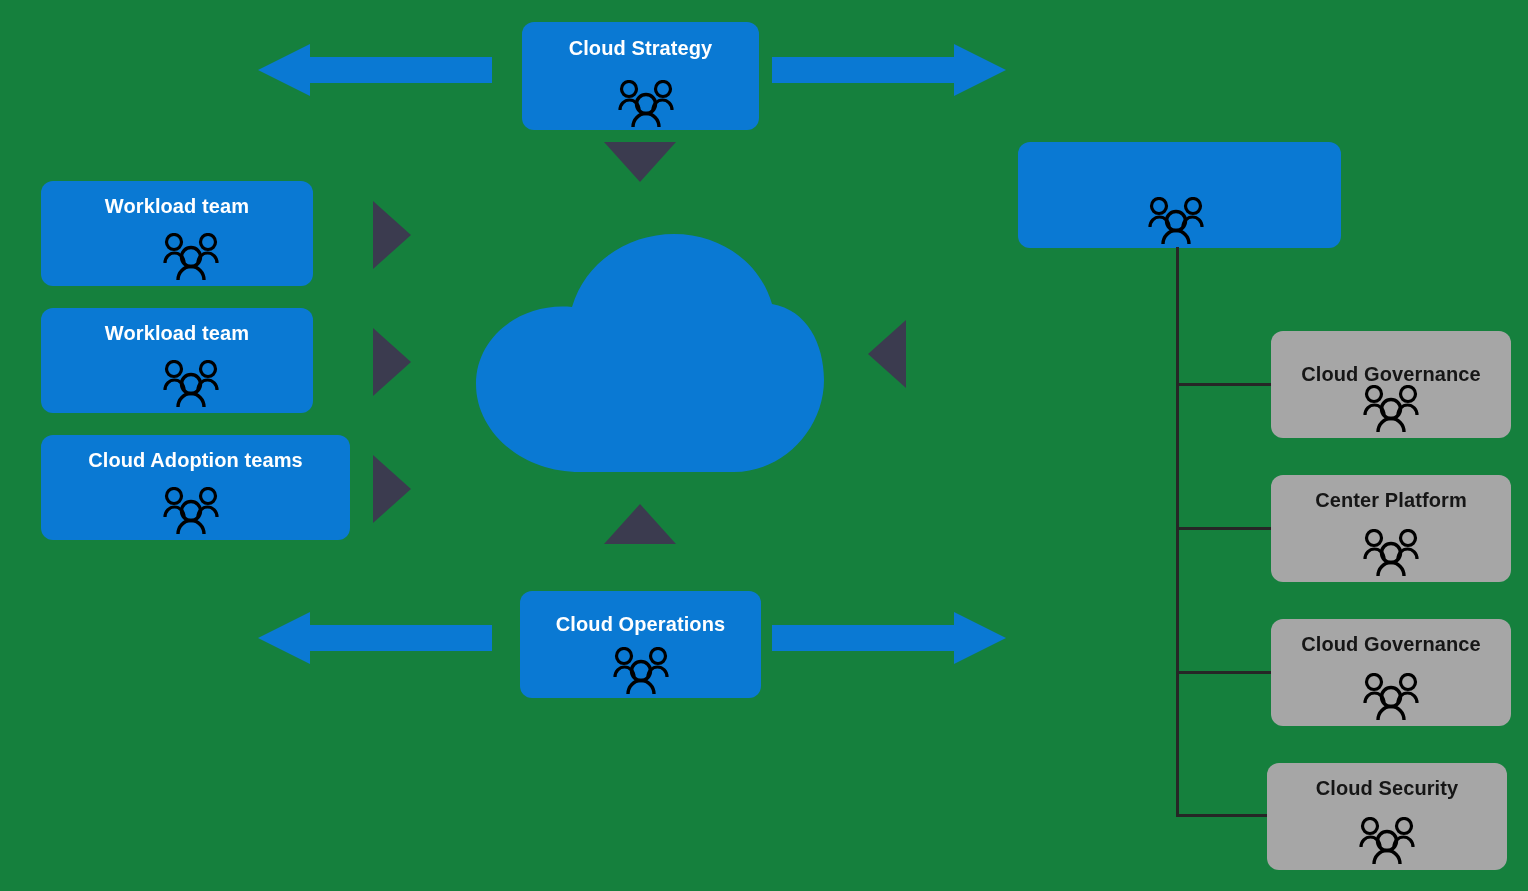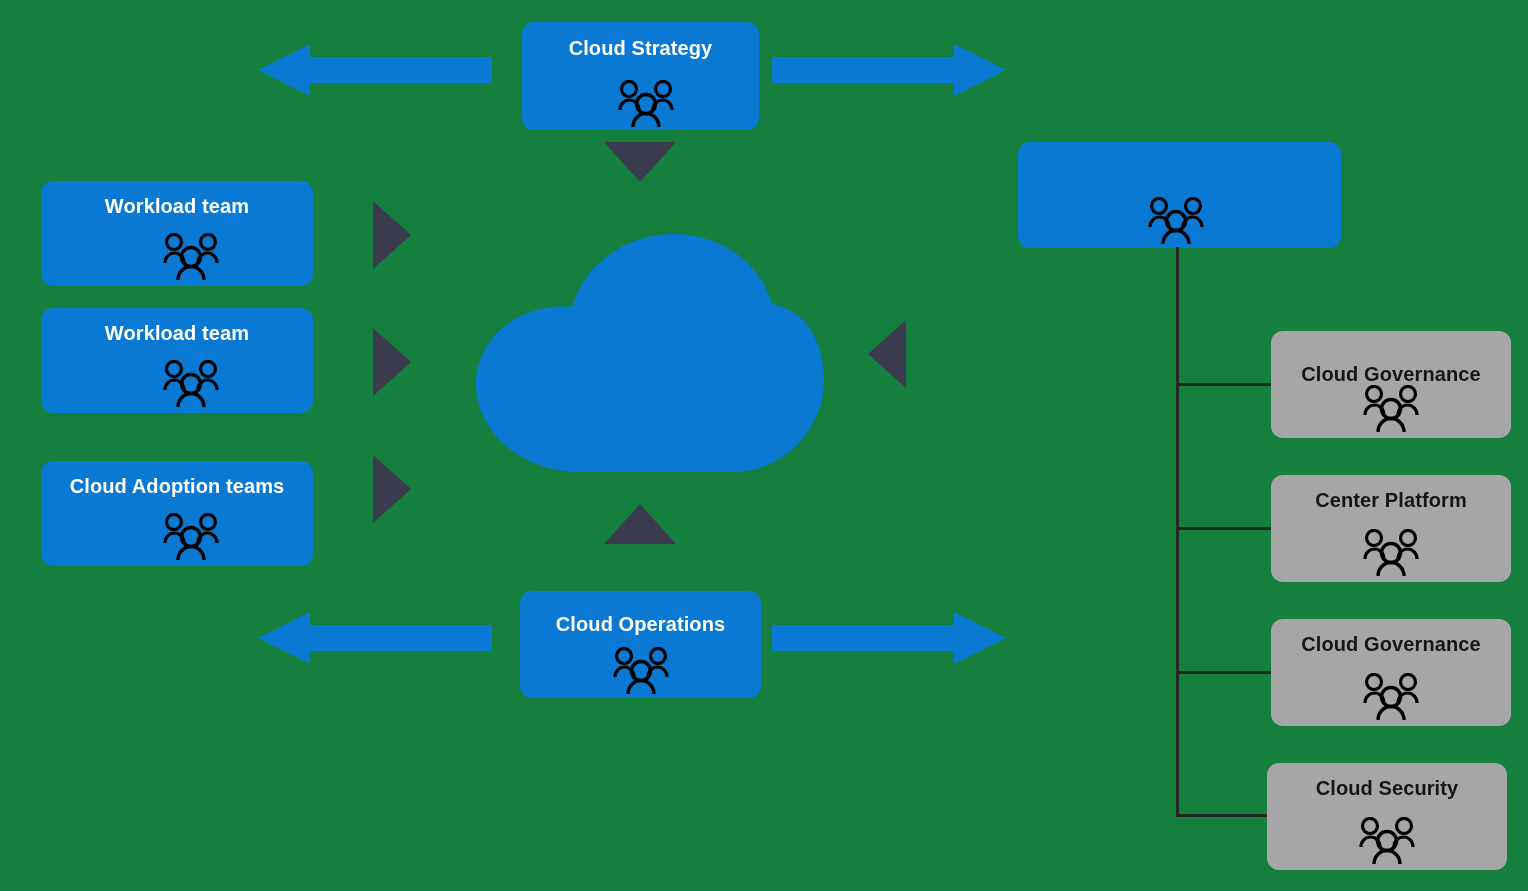--- a/index.html
+++ b/index.html
@@ -118,21 +118,21 @@
     <svg class="people-icon" style="left:122px; top:52px; width:56px; height:48px;" viewBox="0 0 56 48">
       <circle cx="11" cy="9" r="7.5" fill="none" stroke="#000" stroke-width="3.2"></circle>
       <path d="M 2 30 A 9.5 10 0 0 1 21 30" fill="none" stroke="#000" stroke-width="3.2"></path>
       <circle cx="45" cy="9" r="7.5" fill="none" stroke="#000" stroke-width="3.2"></circle>
       <path d="M 35 30 A 9.5 10 0 0 1 54 30" fill="none" stroke="#000" stroke-width="3.2"></path>
       <circle cx="28" cy="24" r="9.5" fill="none" stroke="#000" stroke-width="3.4"></circle>
       <path d="M 15 47 A 13 13.5 0 0 1 41 47" fill="none" stroke="#000" stroke-width="3.4"></path>
     </svg>
   </div>
 
-  <div class="node blue" style="left:41px; top:435px; width:272px; height:105px;margin-top:26px;">
+  <div class="node blue" style="left:41px; top:435px; width:309px; height:105px;">
     <div class="label" style="top:14px; font-size:20px;">Cloud Adoption teams</div>
     <svg class="people-icon" style="left:122px; top:52px; width:56px; height:48px;" viewBox="0 0 56 48">
       <circle cx="11" cy="9" r="7.5" fill="none" stroke="#000" stroke-width="3.2"></circle>
       <path d="M 2 30 A 9.5 10 0 0 1 21 30" fill="none" stroke="#000" stroke-width="3.2"></path>
       <circle cx="45" cy="9" r="7.5" fill="none" stroke="#000" stroke-width="3.2"></circle>
       <path d="M 35 30 A 9.5 10 0 0 1 54 30" fill="none" stroke="#000" stroke-width="3.2"></path>
       <circle cx="28" cy="24" r="9.5" fill="none" stroke="#000" stroke-width="3.4"></circle>
       <path d="M 15 47 A 13 13.5 0 0 1 41 47" fill="none" stroke="#000" stroke-width="3.4"></path>
     </svg>
   </div>

